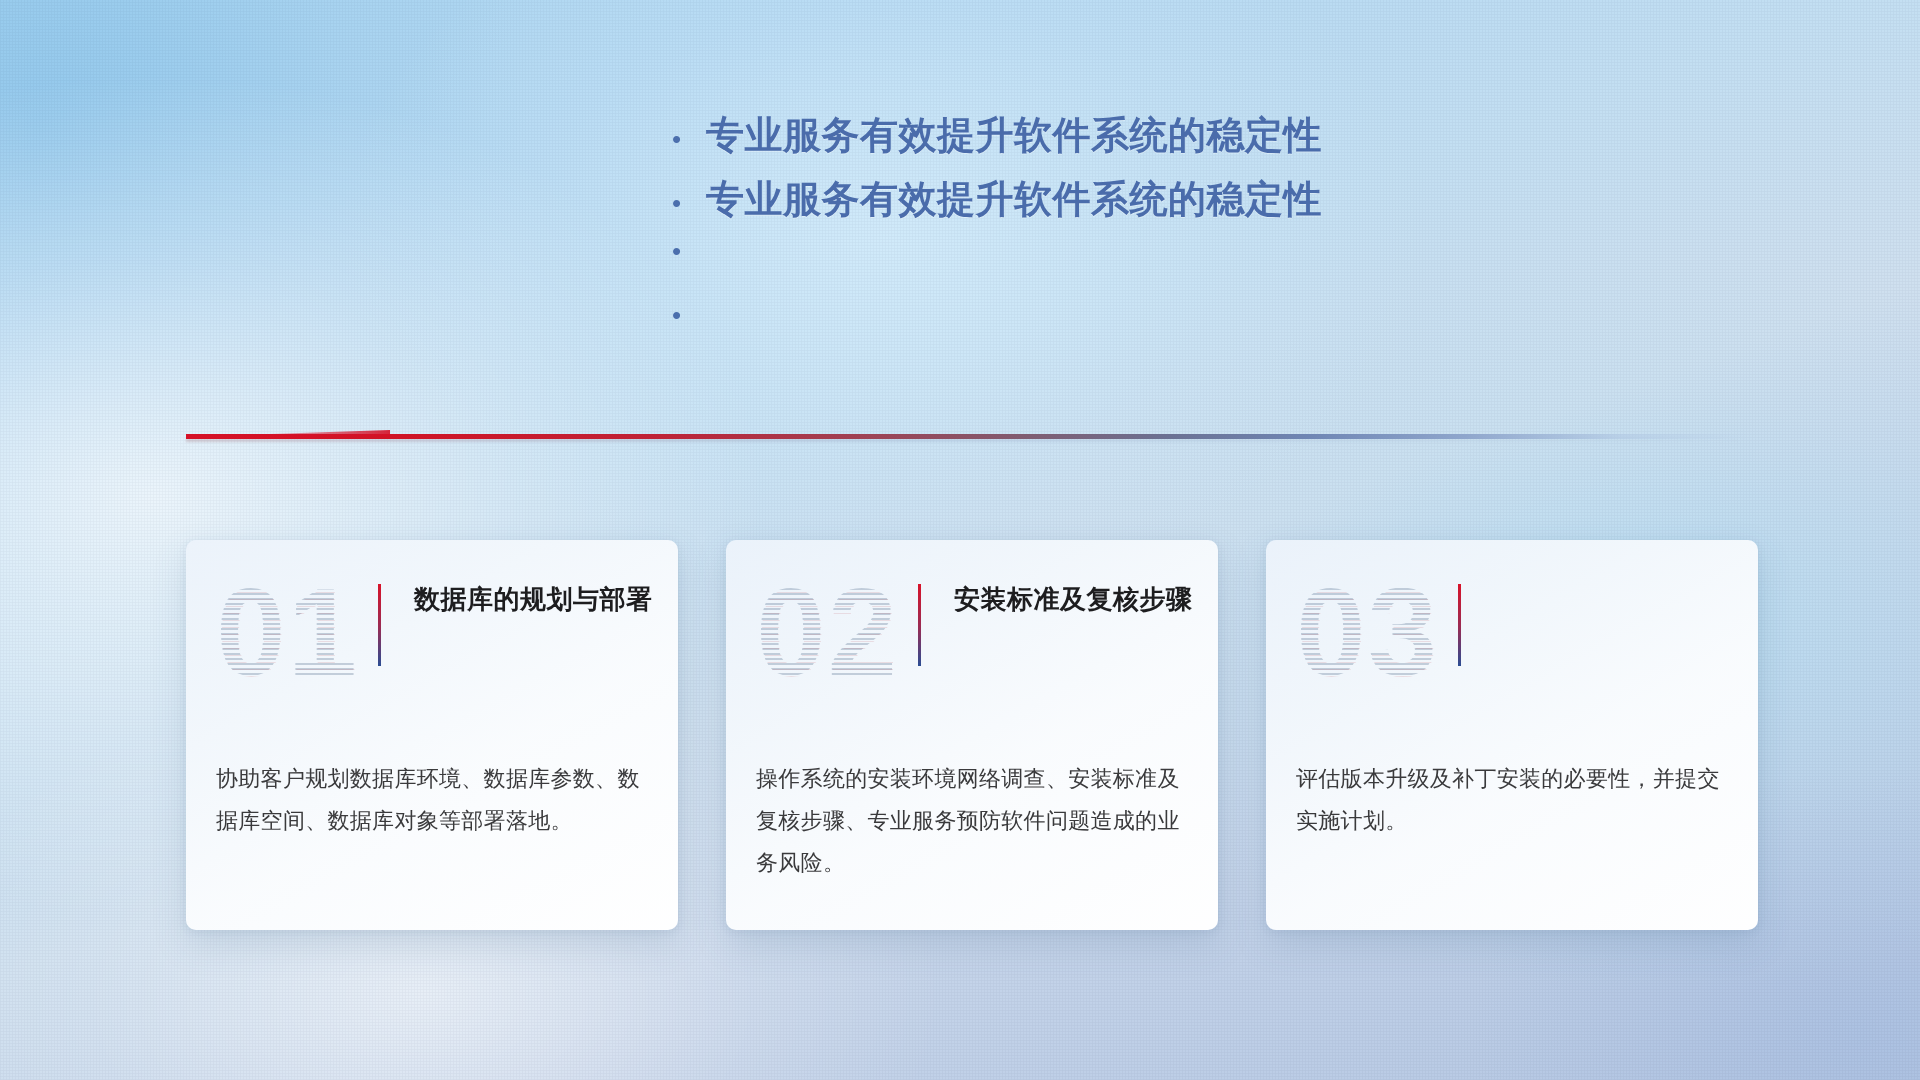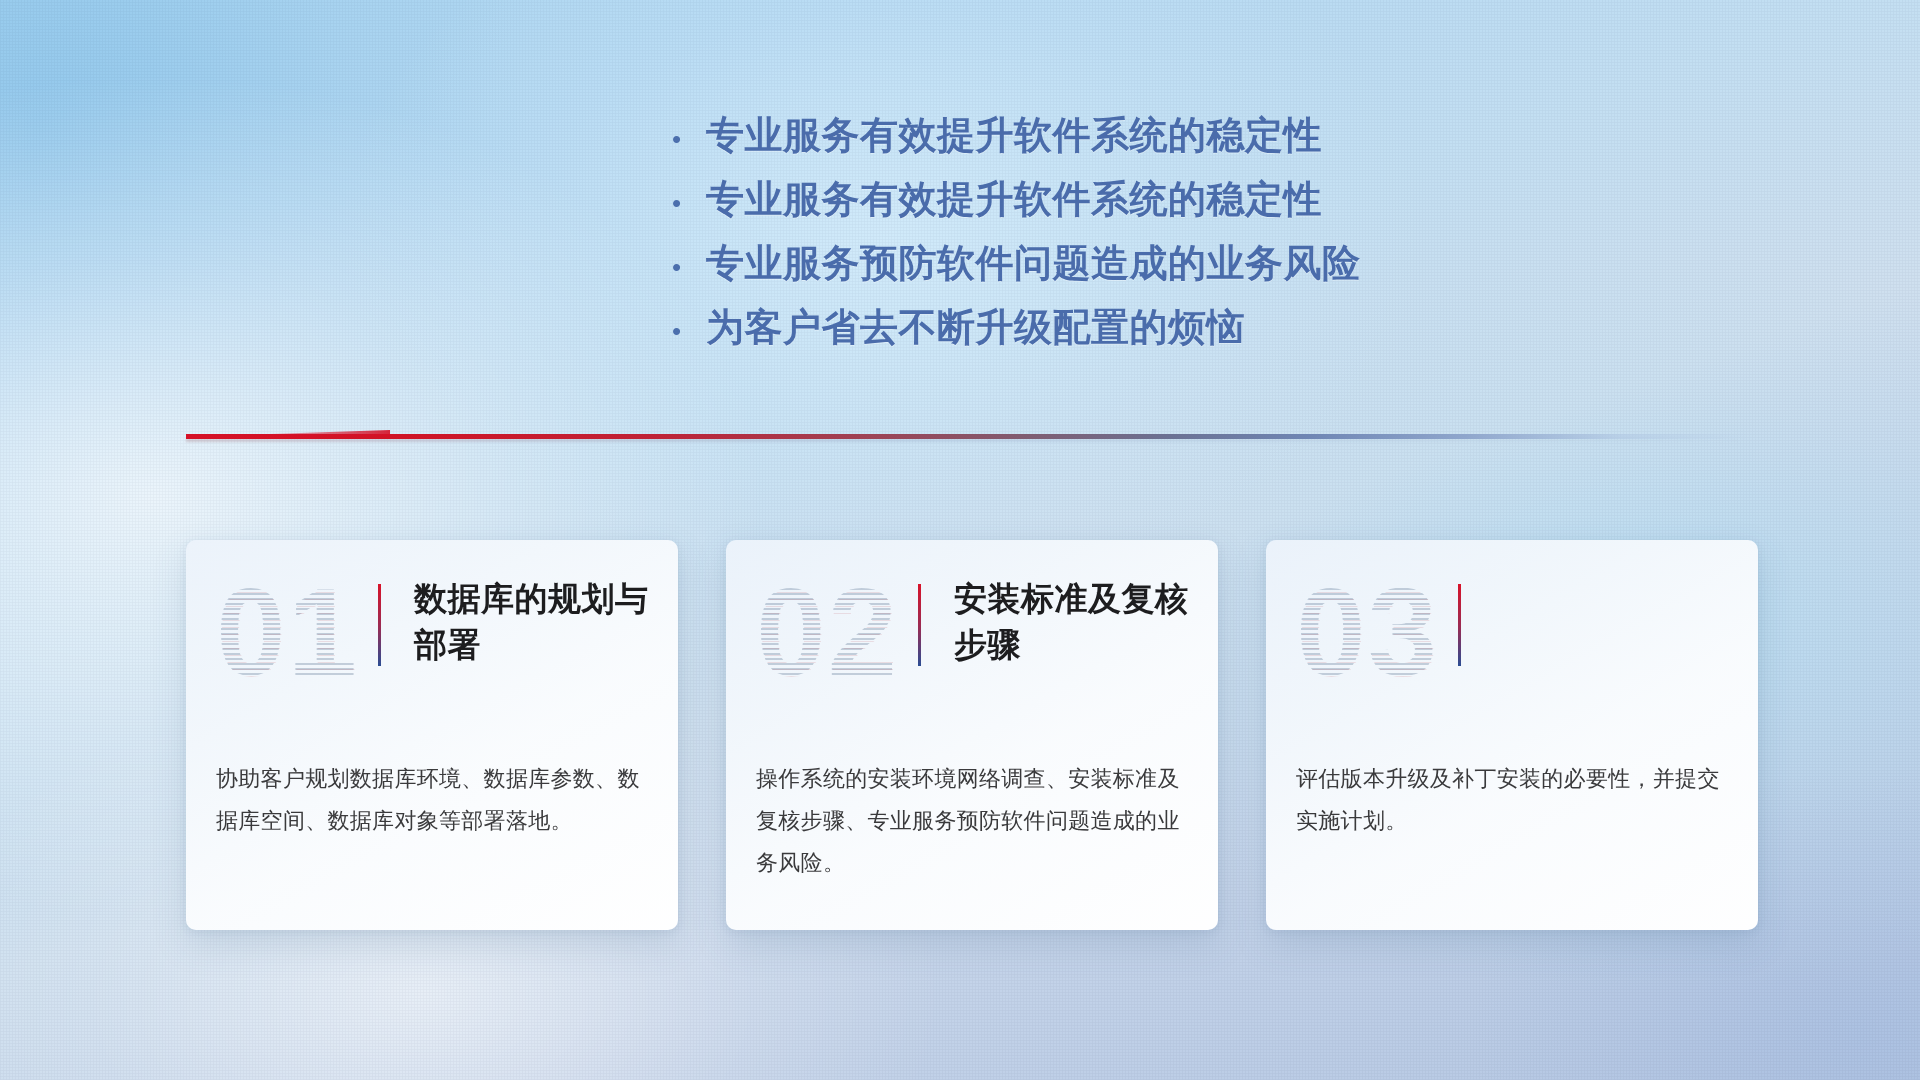--- a/index.html
+++ b/index.html
@@ -201,21 +201,21 @@
     position:absolute;
     left:192px; top:44px;
     width:3px; height:82px;
     background:linear-gradient(180deg,#d8132a 0%, #9b2b53 52%, #2b4d93 100%);
   }
 
   .card-title {
     position:absolute;
     left:228px; top:36px;
     width:240px;
-    font-size:33px;
+    font-size:26px;
     line-height:46px;
     font-weight:700;
     color:#1d1d1f;
     letter-spacing:.5px;
   }
 
   .card-desc {
     position:absolute;
     left:30px; right:30px; top:218px;
     font-size:22px;
@@ -240,25 +240,23 @@
   <div class="bullet-row">
     <span class="bullet-dot">•</span>
     <span class="bullet-text">专业服务有效提升软件系统的稳定性</span>
   </div>
   <div class="bullet-row">
     <span class="bullet-dot">•</span>
     <span class="bullet-text">专业服务有效提升软件系统的稳定性</span>
   </div>
   <div class="bullet-row">
     <span class="bullet-dot">•</span>
-    <span class="bullet-text">专业服务预防软件问题造成的业务风险</span>
-  </div>
-  <div class="bullet-row">
-    <span class="bullet-dot">•</span>
-    <span class="bullet-text">为客户省去不断升级配置的烦恼</span>
+  </div>
+  <div class="bullet-row">
+    <span class="bullet-dot">•</span>
   </div>
 </div>
 
 <div class="divider-wrap">
   <div class="divider-shadow"></div>
   <div class="divider-main"></div>
   <div class="divider-taper-top"></div>
   <div class="divider-taper"></div>
 </div>
 

